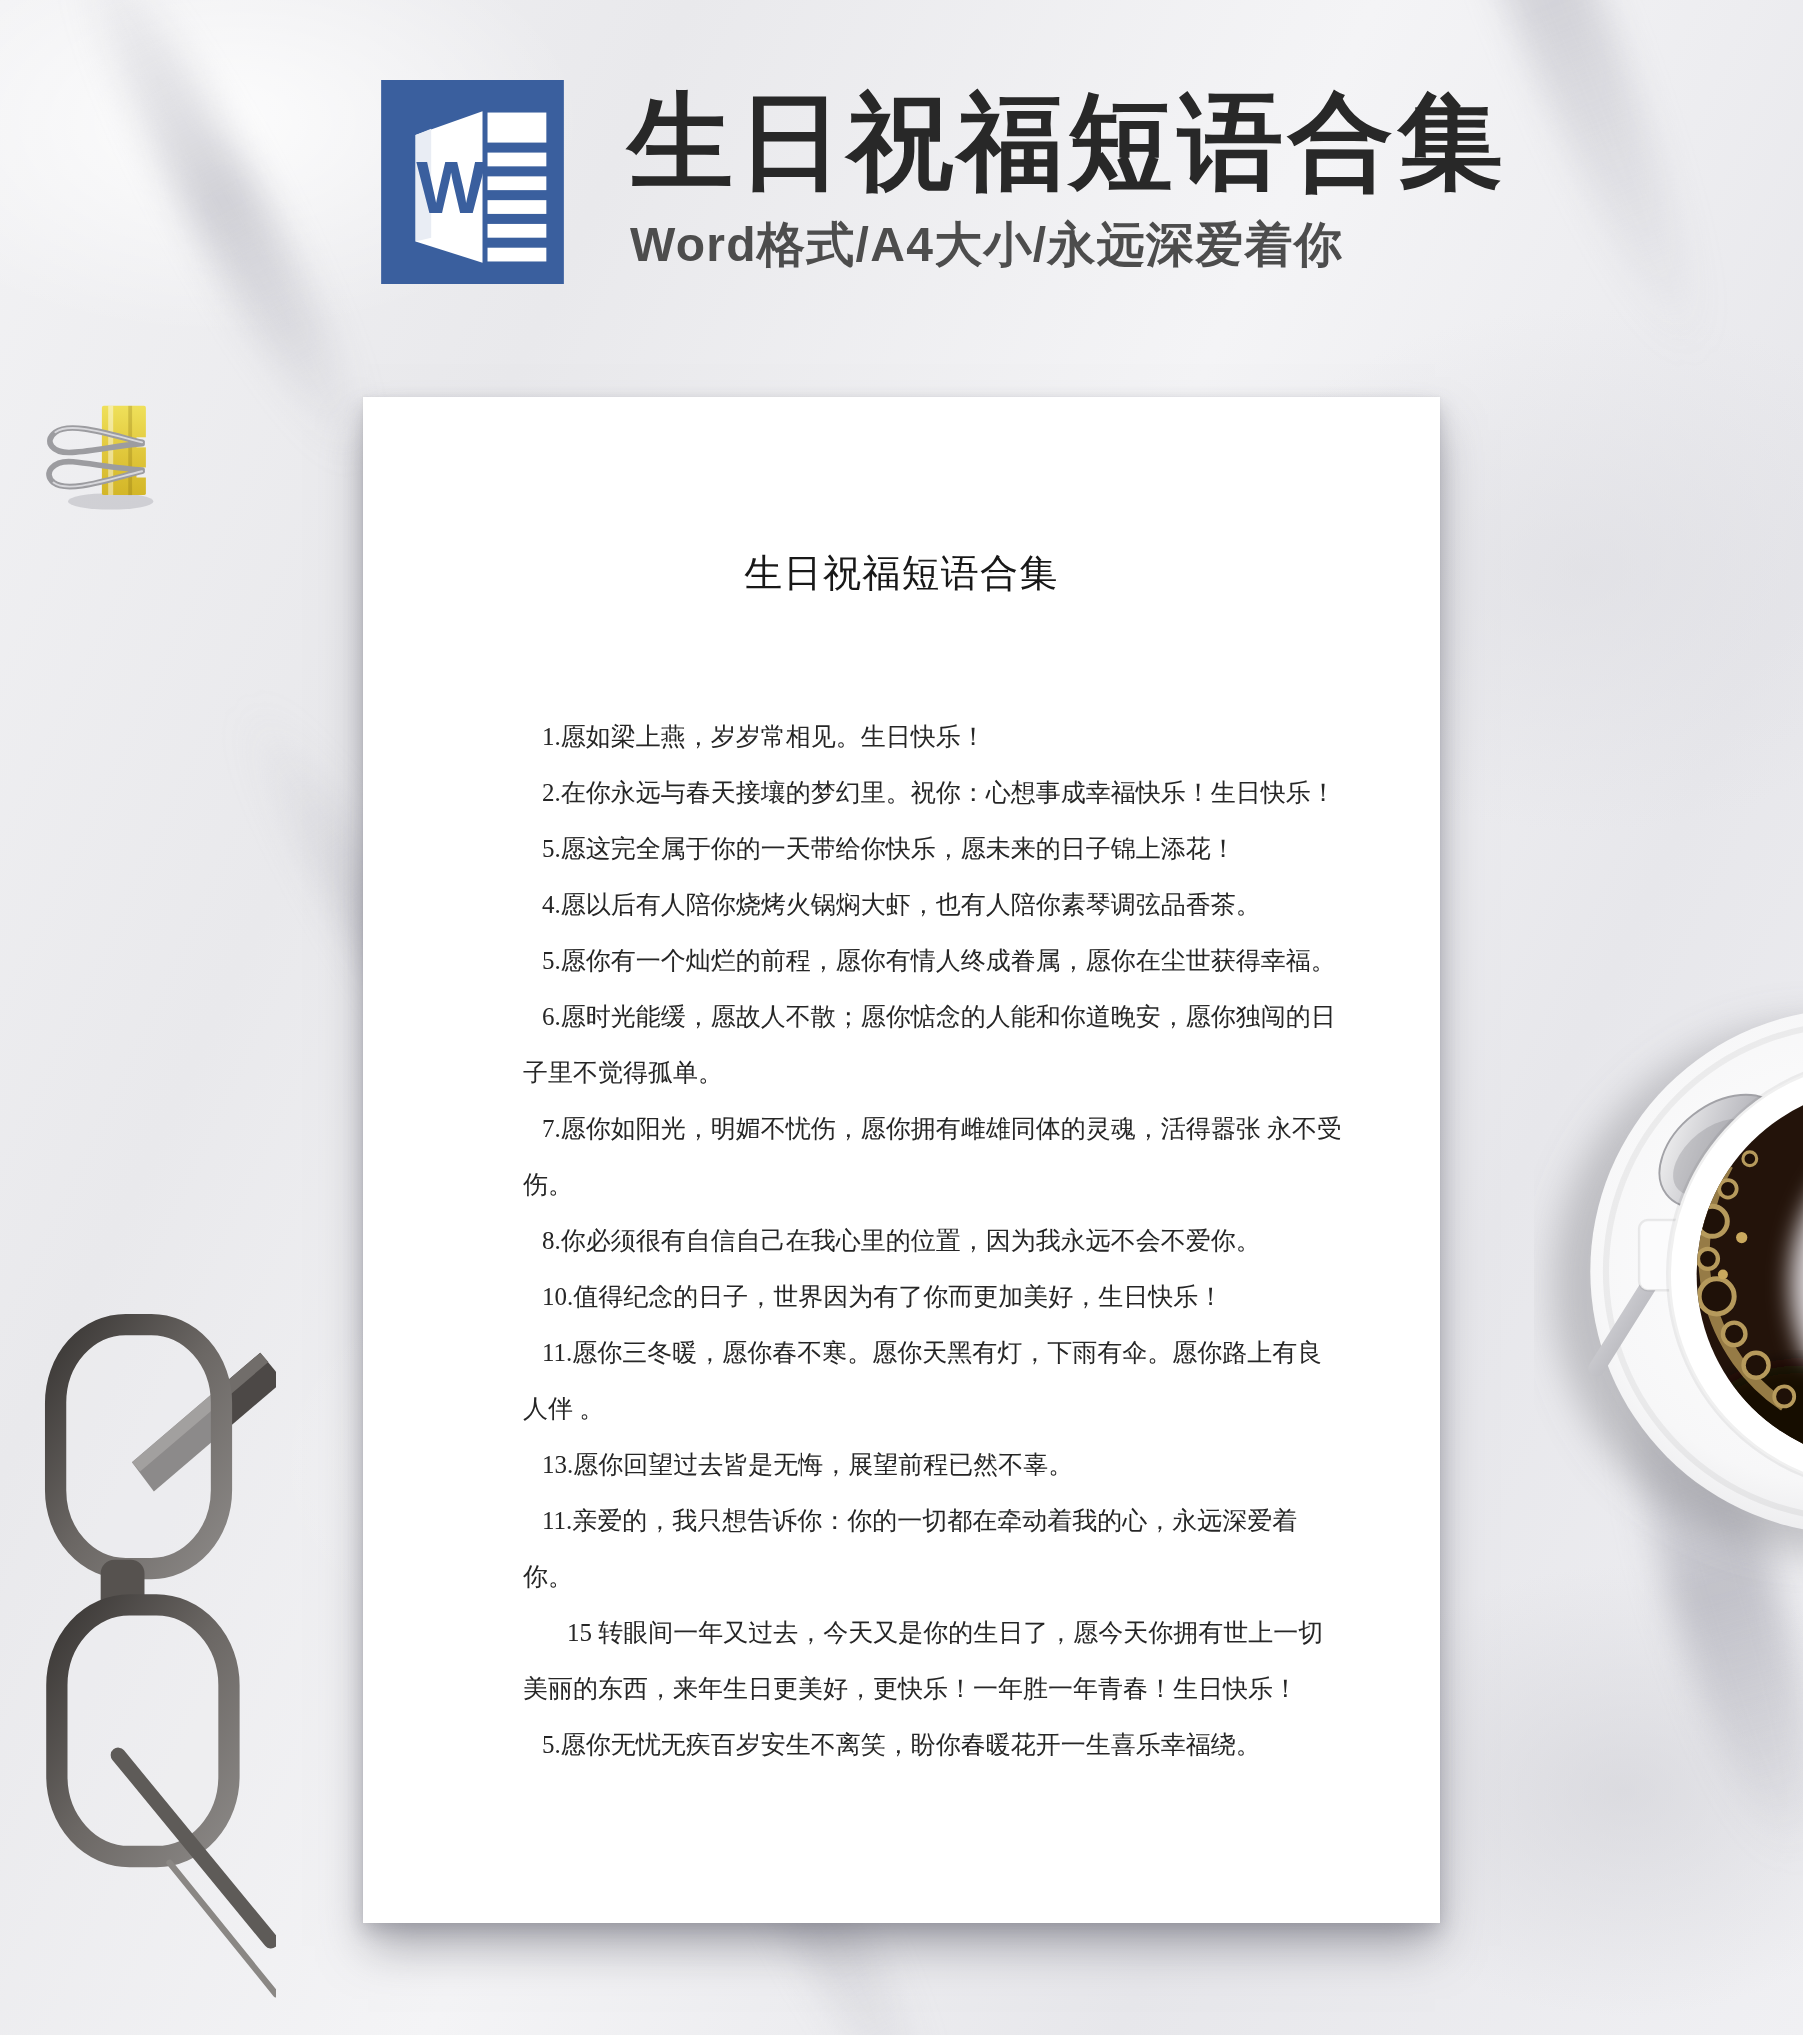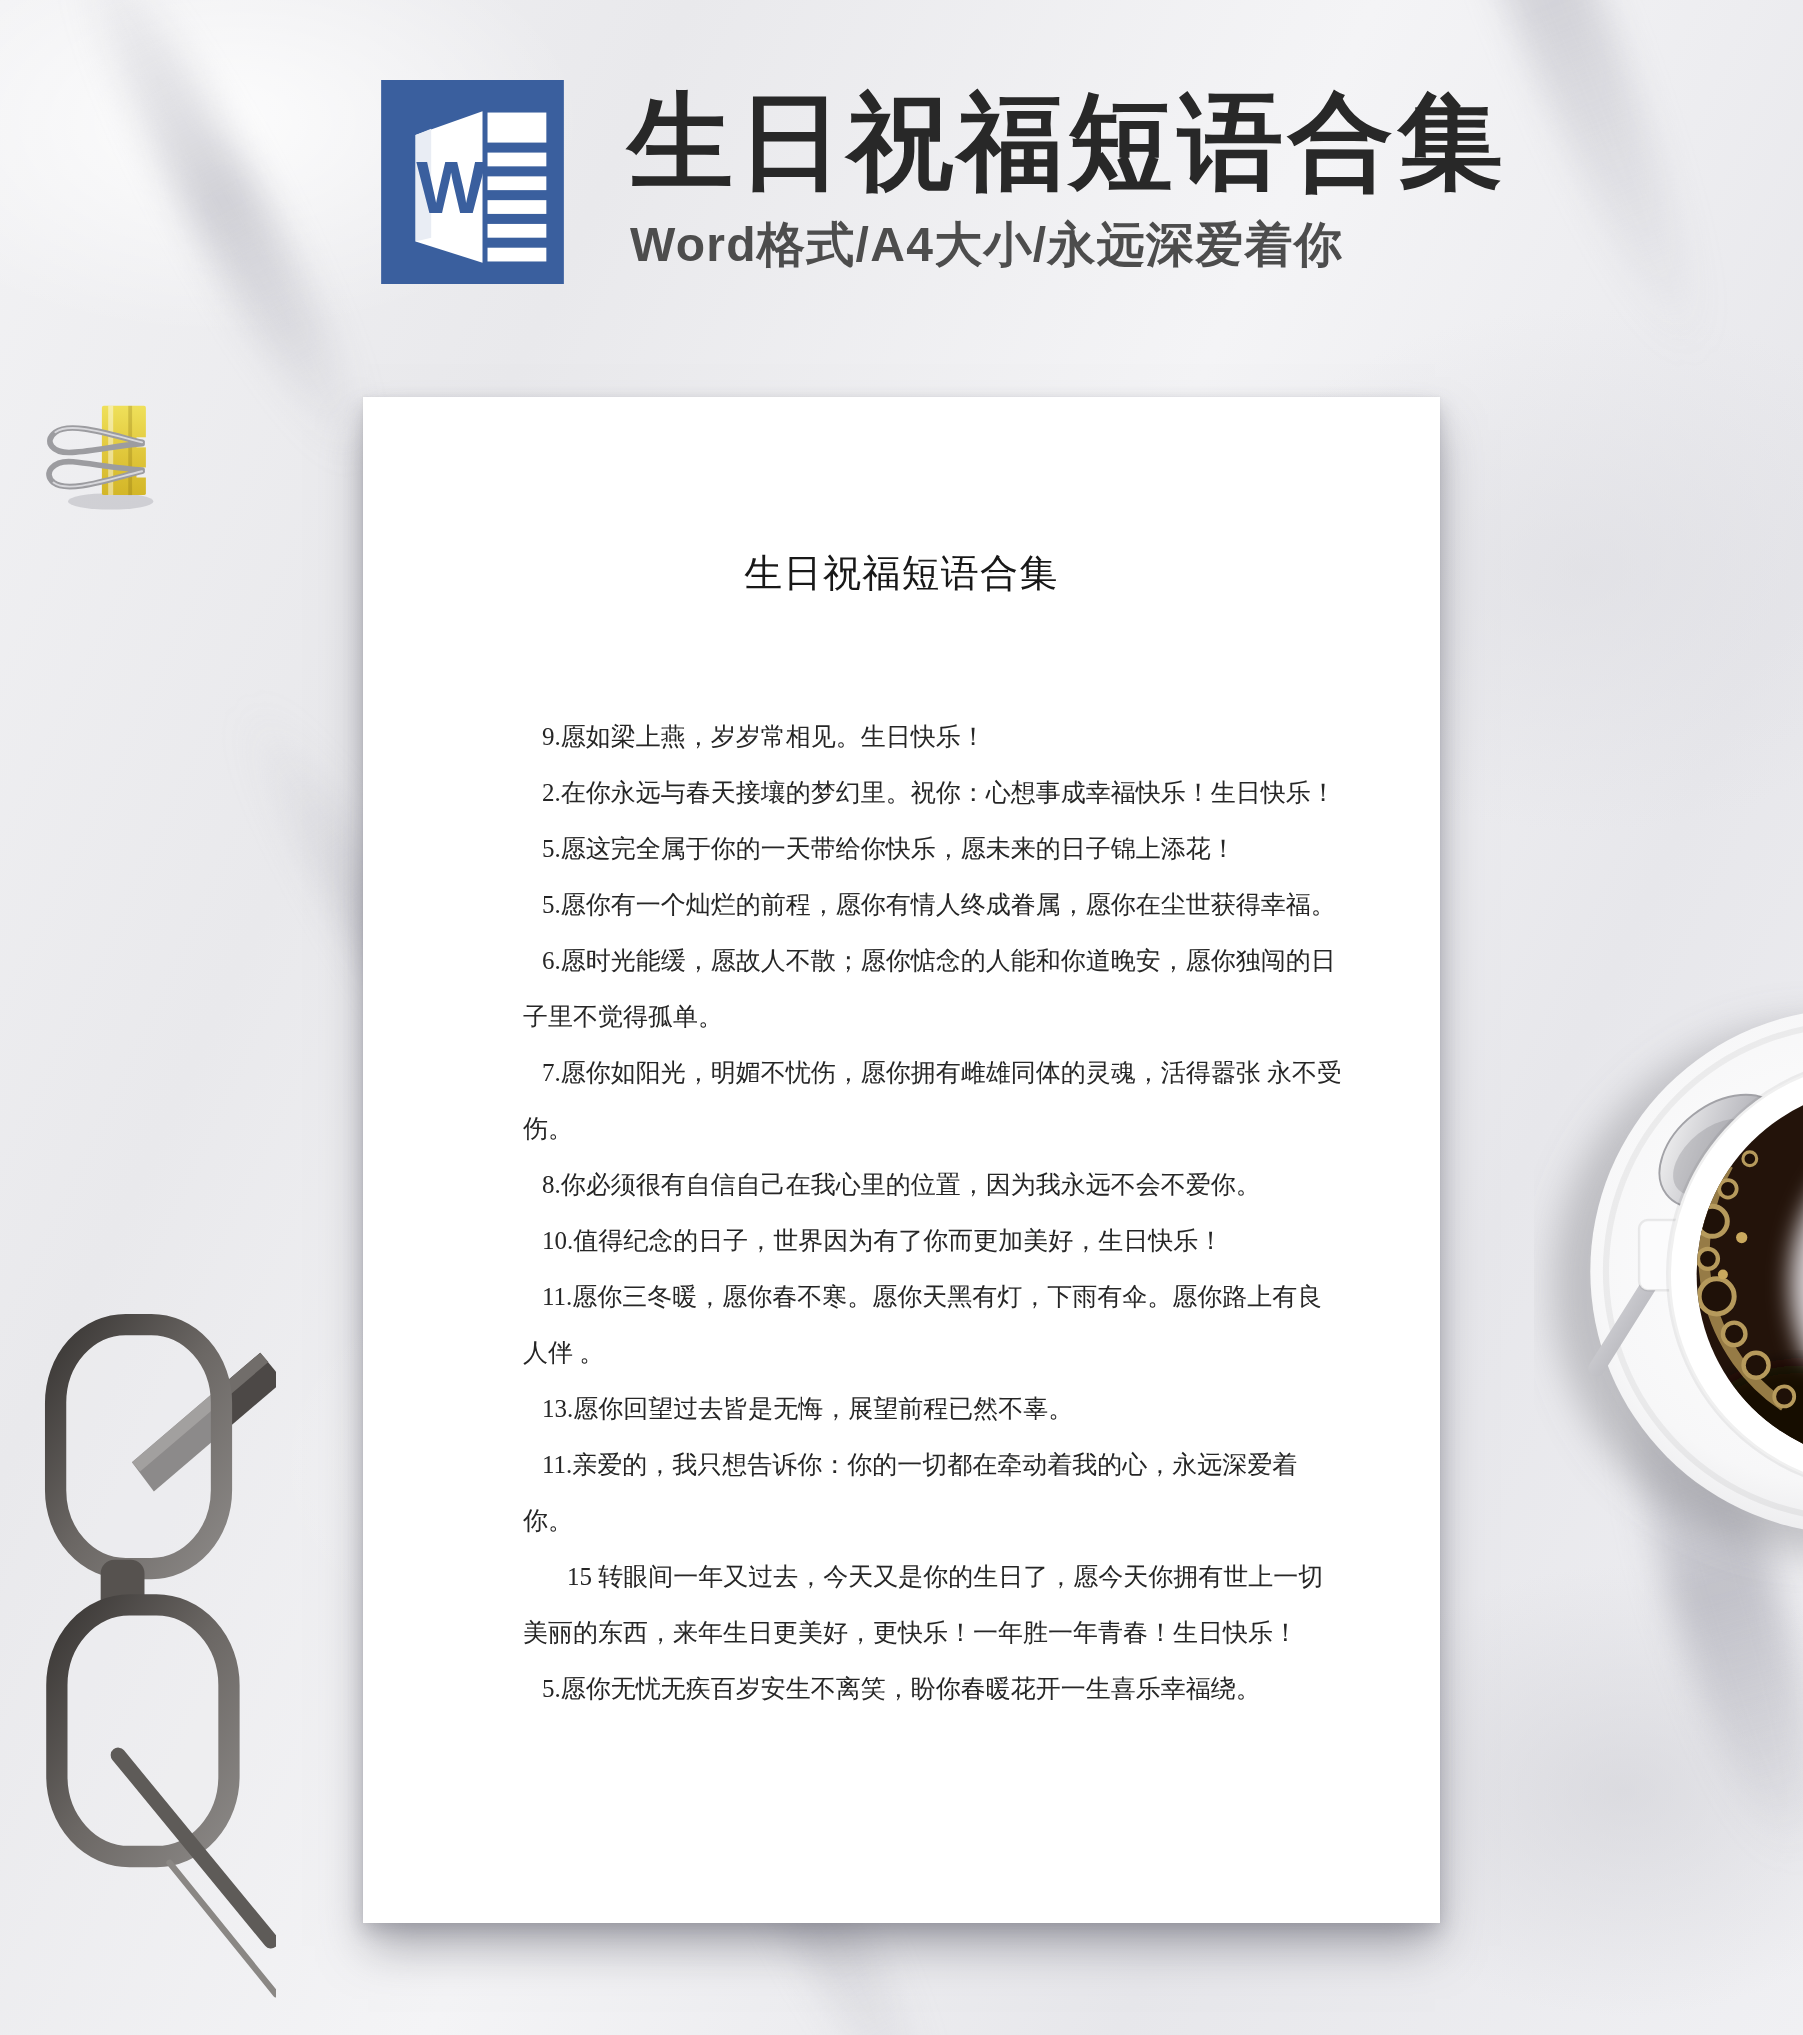--- a/index.html
+++ b/index.html
@@ -71,23 +71,24 @@
       <polygon points="55,88 80,78 80,252 55,258" fill="#e9edf4"></polygon>
       <text x="112" y="212" text-anchor="middle" font-size="118" font-weight="bold" font-family="Liberation Sans, sans-serif" fill="#3a5f9e">W</text>
     </svg>
   </div>
   <div class="big-title">生日祝福短语合集</div>
   <div class="subtitle">Word格式/A4大小/永远深爱着你</div>
 
   <div class="page">
     <div class="doc-title">生日祝福短语合集</div>
     <div class="doc-list">
-      <p>9.愿如梁上燕，岁岁常相见。生日快乐！</p>
+      <p>1.愿如梁上燕，岁岁常相见。生日快乐！</p>
       <p>2.在你永远与春天接壤的梦幻里。祝你：心想事成幸福快乐！生日快乐！</p>
       <p>5.愿这完全属于你的一天带给你快乐，愿未来的日子锦上添花！</p>
+      <p>4.愿以后有人陪你烧烤火锅焖大虾，也有人陪你素琴调弦品香茶。</p>
       <p>5.愿你有一个灿烂的前程，愿你有情人终成眷属，愿你在尘世获得幸福。</p>
       <p>6.愿时光能缓，愿故人不散；愿你惦念的人能和你道晚安，愿你独闯的日子里不觉得孤单。</p>
       <p>7.愿你如阳光，明媚不忧伤，愿你拥有雌雄同体的灵魂，活得嚣张 永不受伤。</p>
       <p>8.你必须很有自信自己在我心里的位置，因为我永远不会不爱你。</p>
       <p>10.值得纪念的日子，世界因为有了你而更加美好，生日快乐！</p>
       <p>11.愿你三冬暖，愿你春不寒。愿你天黑有灯，下雨有伞。愿你路上有良人伴 。</p>
       <p>13.愿你回望过去皆是无悔，展望前程已然不辜。</p>
       <p>11.亲爱的，我只想告诉你：你的一切都在牵动着我的心，永远深爱着你。</p>
       <p>　15 转眼间一年又过去，今天又是你的生日了，愿今天你拥有世上一切美丽的东西，来年生日更美好，更快乐！一年胜一年青春！生日快乐！</p>
       <p>5.愿你无忧无疾百岁安生不离笑，盼你春暖花开一生喜乐幸福绕。</p>

